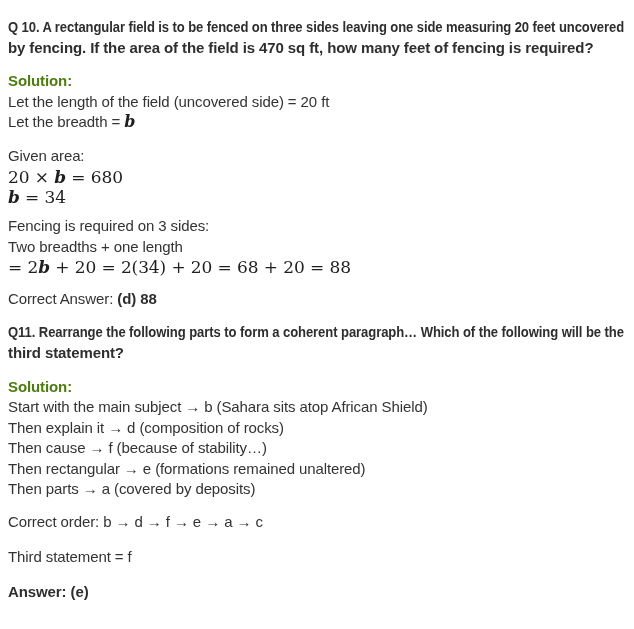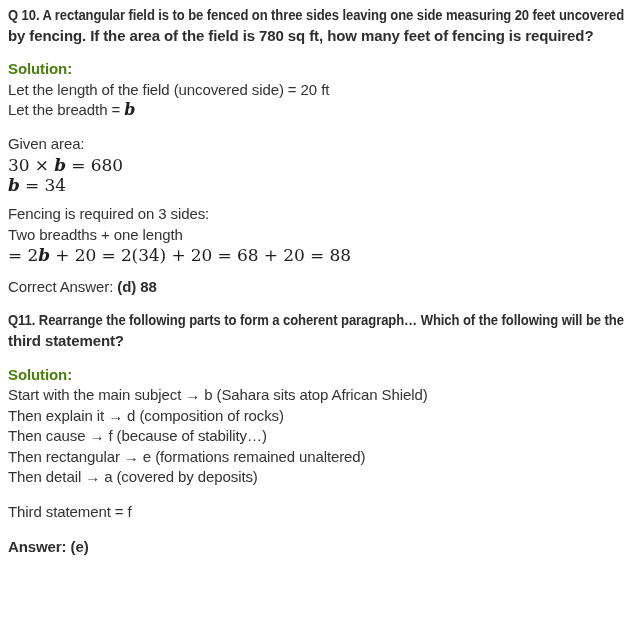--- a/index.html
+++ b/index.html
@@ -5,21 +5,21 @@
   * { box-sizing: border-box; }
   html, body {
     margin: 0; padding: 0;
     width: 634px; height: 629px;
     background: #ffffff;
     overflow: hidden;
     font-family: "Liberation Sans", sans-serif;
     font-size: 15px;
     color: #333333;
   }
-  .doc { padding: 5px 10px 0 8px; width: 534px; }
+  .doc { padding: 5px 10px 0 8px; width: 534px; margin-top: 12px; }
   p.line {
     margin: 0;
     line-height: 20.5px;
     letter-spacing: -0.1px;
   }
   .question { font-weight: 700; line-height: 21px; color: #2e2e2e; }
   .fit { white-space: nowrap; }
   .heading { font-weight: 700; color: #4d7c0f; }
   .bold { font-weight: 700; color: #2e2e2e; }
   .math {
@@ -44,32 +44,32 @@
   .gap-11  { margin-top: 11px; }
   .gap-14  { margin-top: 14.5px; }
 </style>
 </head>
 <body>
 
 <div class="doc">
 
   <div>
     <p class="line question fit" style="transform: scaleX(0.868829); transform-origin: left center;">Q 10. A rectangular field is to be fenced on three sides leaving one side measuring 20 feet uncovered</p>
-    <p class="line question fit">by fencing. If the area of the field is 780 sq ft, how many feet of fencing is required?</p>
+    <p class="line question fit">by fencing. If the area of the field is 470 sq ft, how many feet of fencing is required?</p>
   </div>
 
   <div class="gap-13">
     <p class="line heading">Solution:</p>
     <p class="line">Let the length of the field (uncovered side) = 20 ft</p>
     <p class="line"><span>Let the breadth = </span><span class="mvar inline-mvar">b</span></p>
   </div>
 
   <div class="gap-13b">
     <p class="line">Given area:</p>
-    <p class="line math"><span>30 × </span><span class="mvar">b</span><span> = 680</span></p>
+    <p class="line math"><span>20 × </span><span class="mvar">b</span><span> = 680</span></p>
     <p class="line math"><span></span><span class="mvar">b</span><span> = 34</span></p>
   </div>
 
   <div class="gap-8">
     <p class="line">Fencing is required on 3 sides:</p>
     <p class="line">Two breadths + one length</p>
     <p class="line math"><span>= 2</span><span class="mvar">b</span><span> + 20 = 2(34) + 20 = 68 + 20 = 88</span></p>
   </div>
 
   <div class="gap-11">
@@ -80,23 +80,26 @@
     <p class="line question fit" style="transform: scaleX(0.871287); transform-origin: left center;">Q11. Rearrange the following parts to form a coherent paragraph… Which of the following will be the</p>
     <p class="line question fit">third statement?</p>
   </div>
 
   <div class="gap-13b">
     <p class="line heading">Solution:</p>
     <p class="line">Start with the main subject → b (Sahara sits atop African Shield)</p>
     <p class="line">Then explain it → d (composition of rocks)</p>
     <p class="line">Then cause → f (because of stability…)</p>
     <p class="line">Then rectangular → e (formations remained unaltered)</p>
-    <p class="line">Then detail → a (covered by deposits)</p>
+    <p class="line">Then parts → a (covered by deposits)</p>
   </div>
 
+  <div class="gap-12">
+    <p class="line">Correct order: b → d → f → e → a → c</p>
+  </div>
 
   <div class="gap-14">
     <p class="line">Third statement = f</p>
   </div>
 
   <div class="gap-14">
     <p class="line bold">Answer: (e)</p>
   </div>
 
 </div>

